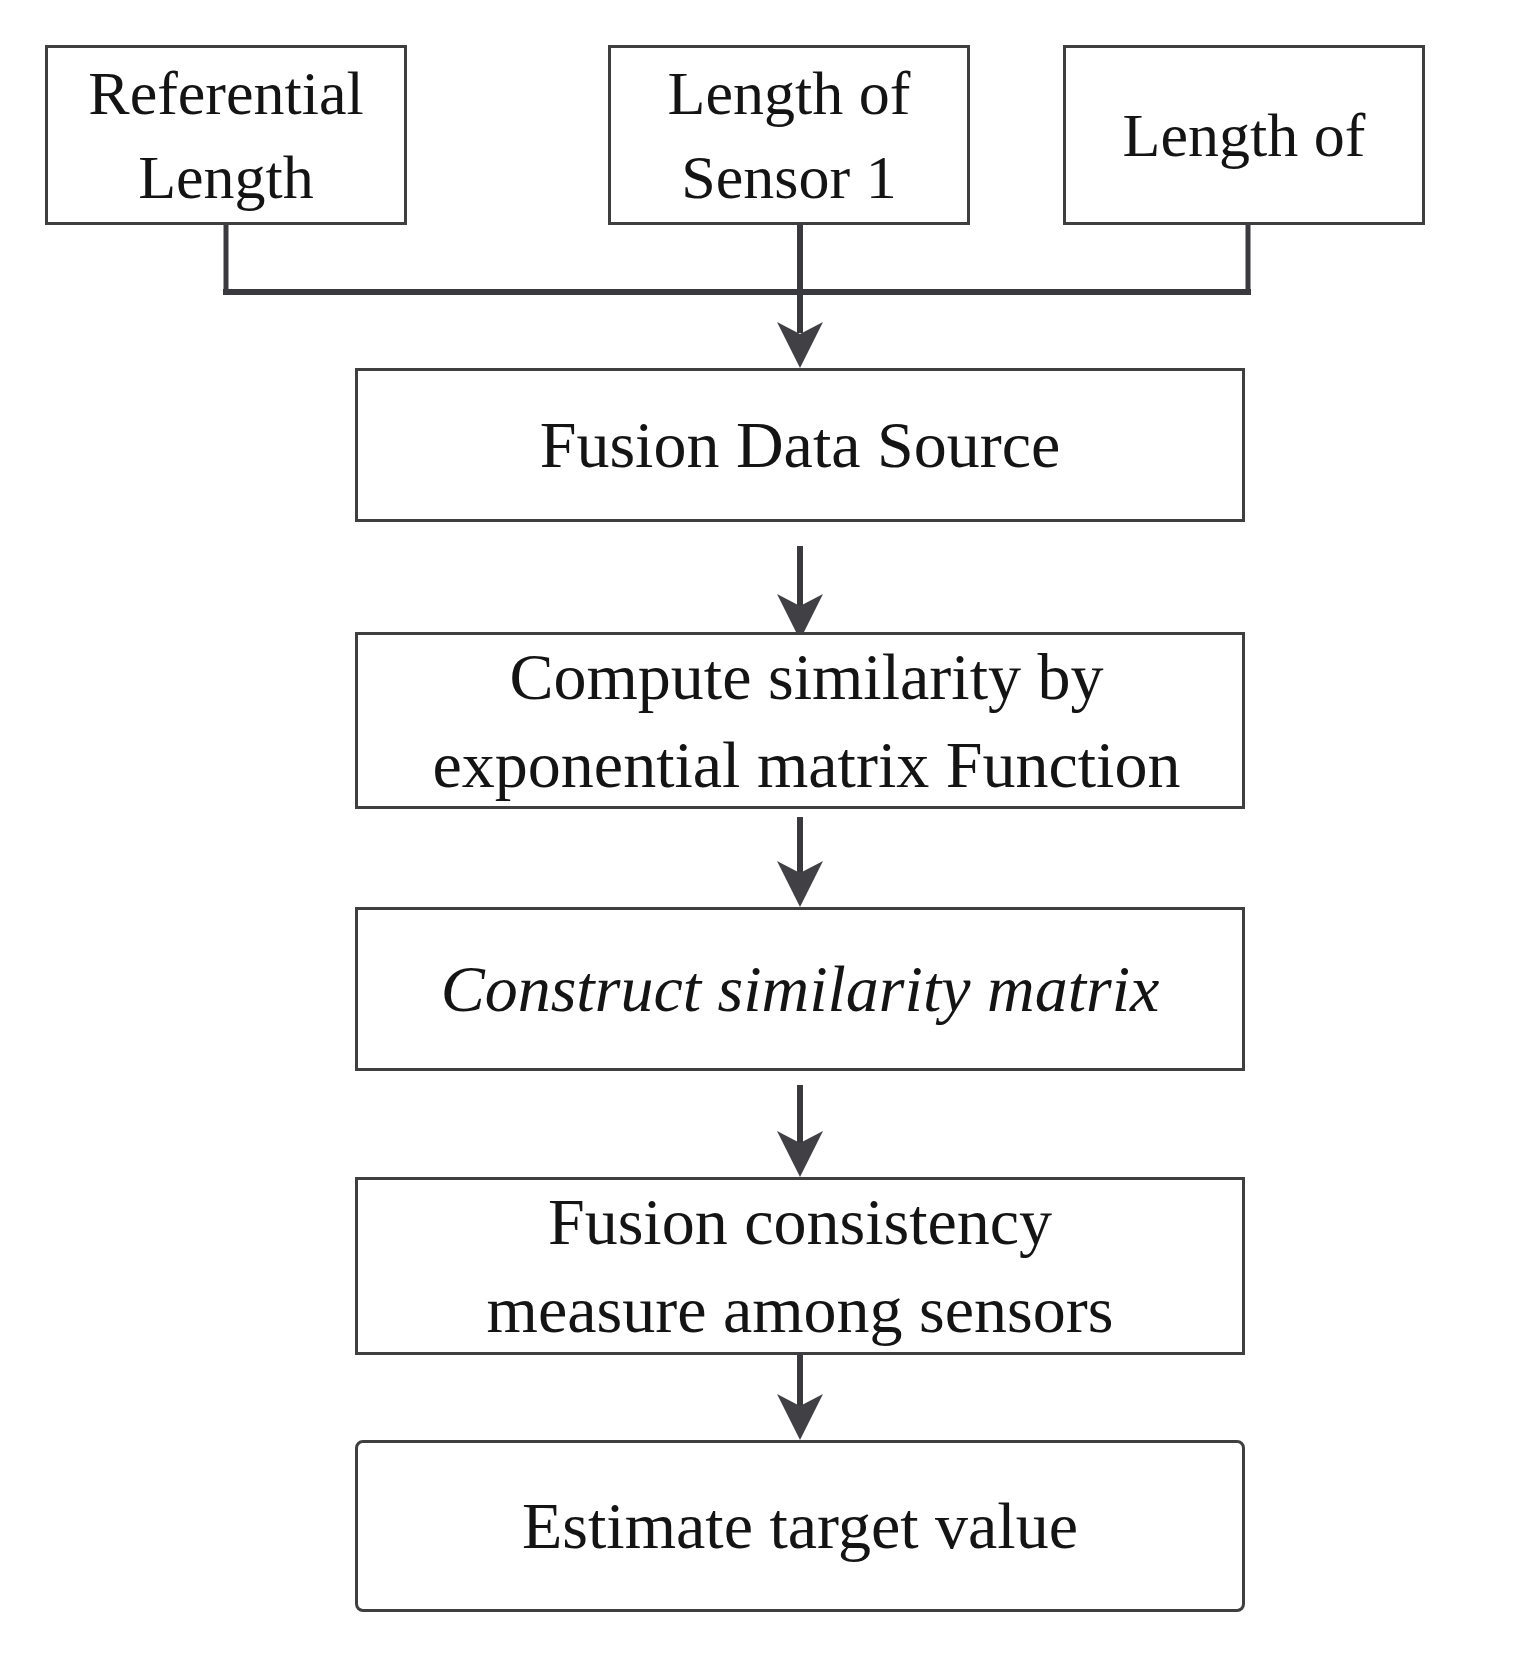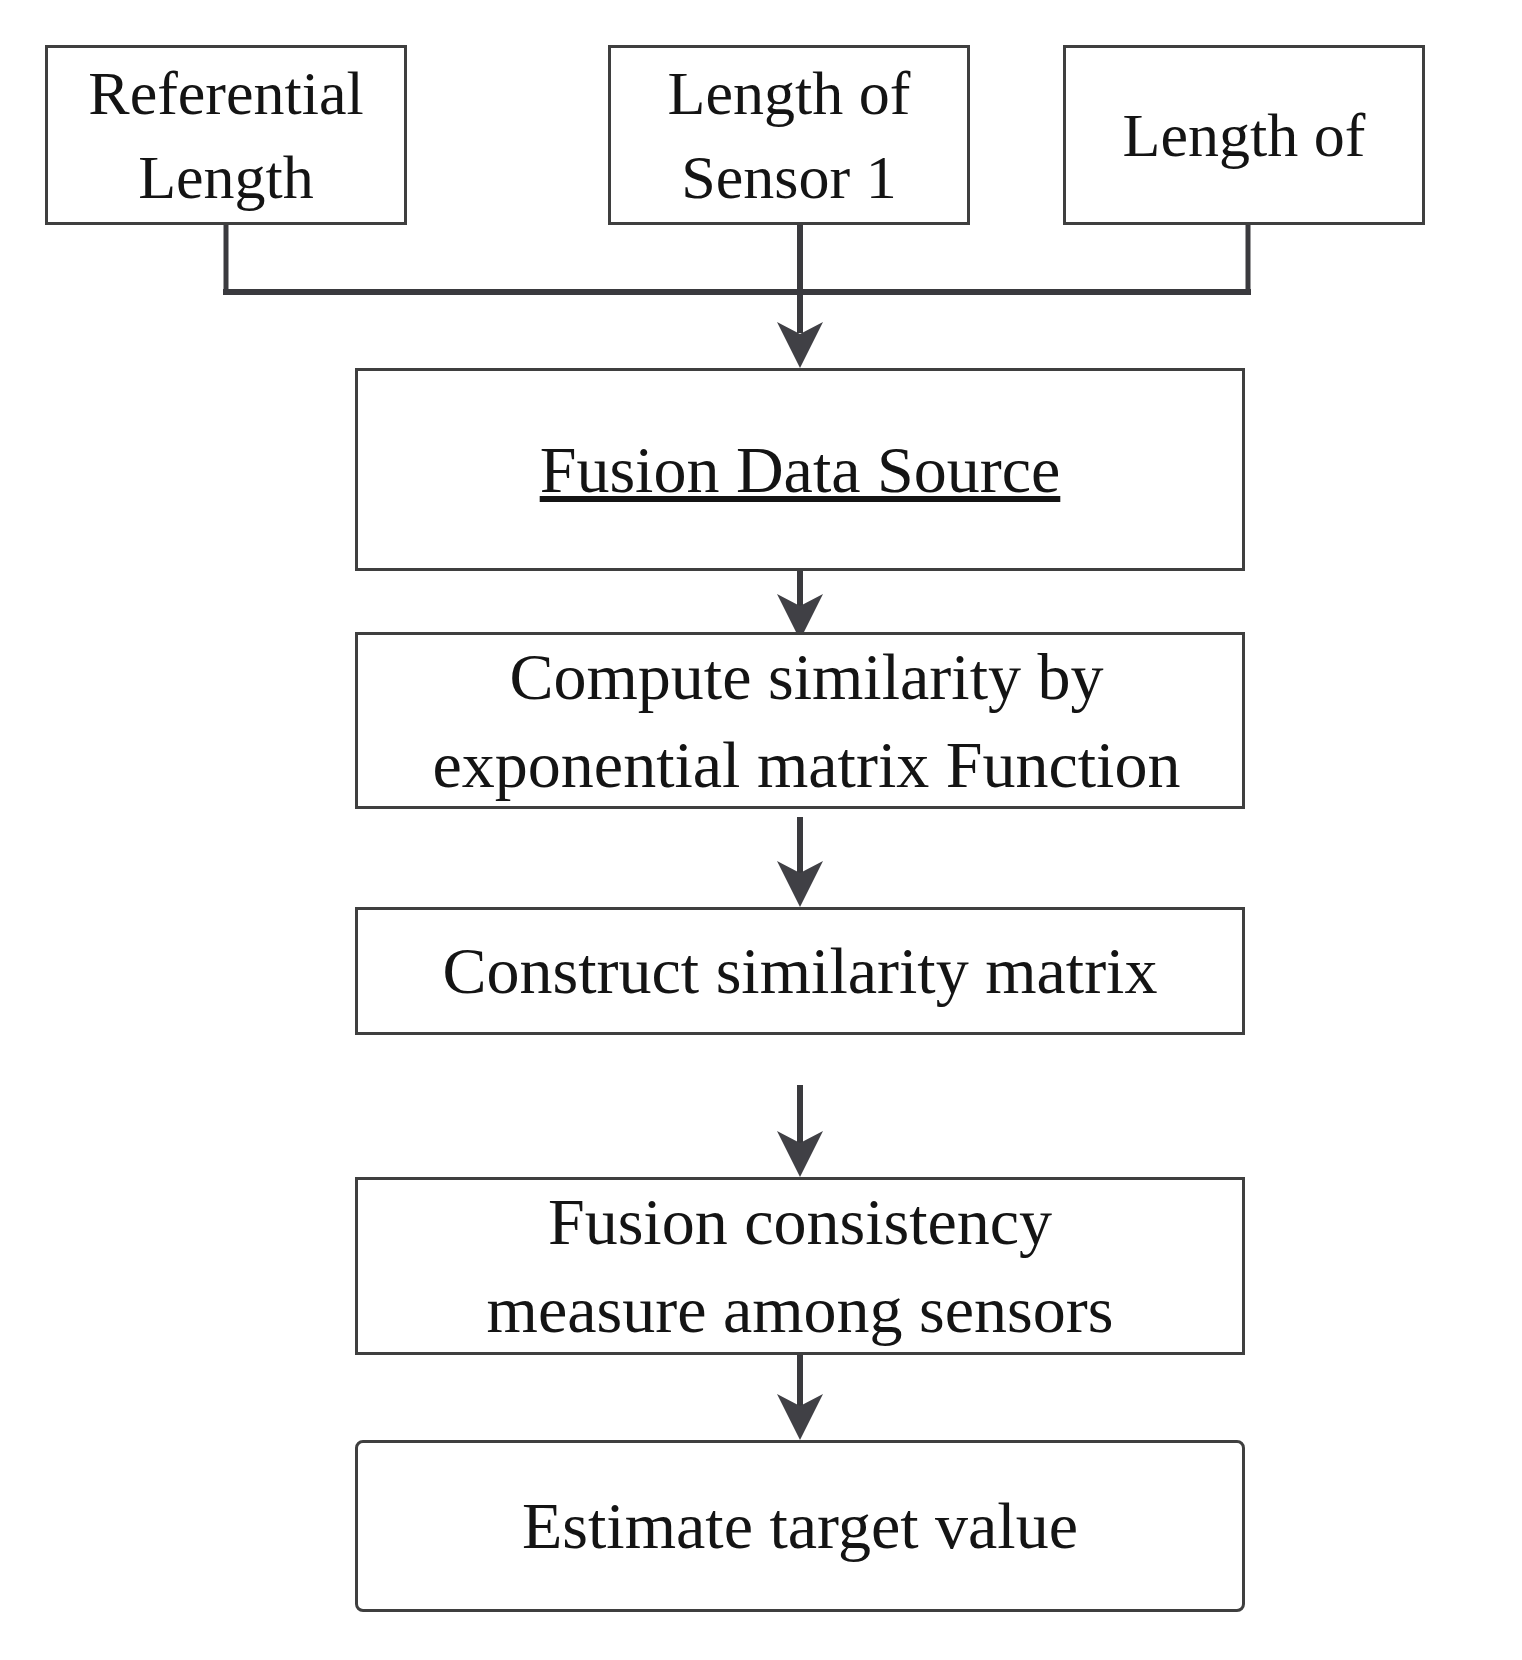--- a/index.html
+++ b/index.html
@@ -30,23 +30,23 @@
     color:var(--text);
     display:flex;flex-direction:column;align-items:center;justify-content:center;
     text-align:center;
   }
   .node .line{display:block;white-space:nowrap;}
   .node-top{width:362px;height:180px;top:45px;font-size:62px;line-height:84px;align-items:center;}
   .node-main{left:355px;width:890px;font-size:66px;line-height:88px;}
   #node-referential{left:45px;}
   #node-sensor1{left:608px;}
   #node-sensor2{left:1063px;}
-  #node-fusion{top:368px;height:203px;text-decoration:underline;}
+  #node-fusion{top:368px;height:154px;}
   #node-similarity{top:632px;height:177px;padding-left:13px;}
-  #node-matrix{top:907px;height:128px;}
+  #node-matrix{top:907px;height:164px;font-style:italic;}
   #node-consistency{top:1177px;height:178px;}
   #node-estimate{top:1440px;height:172px;border-radius:8px;}
 </style>
 </head>
 <body>
 
 <div class="canvas">
 
   <svg class="wires" viewBox="0 0 1522 1660" aria-hidden="true">
 

